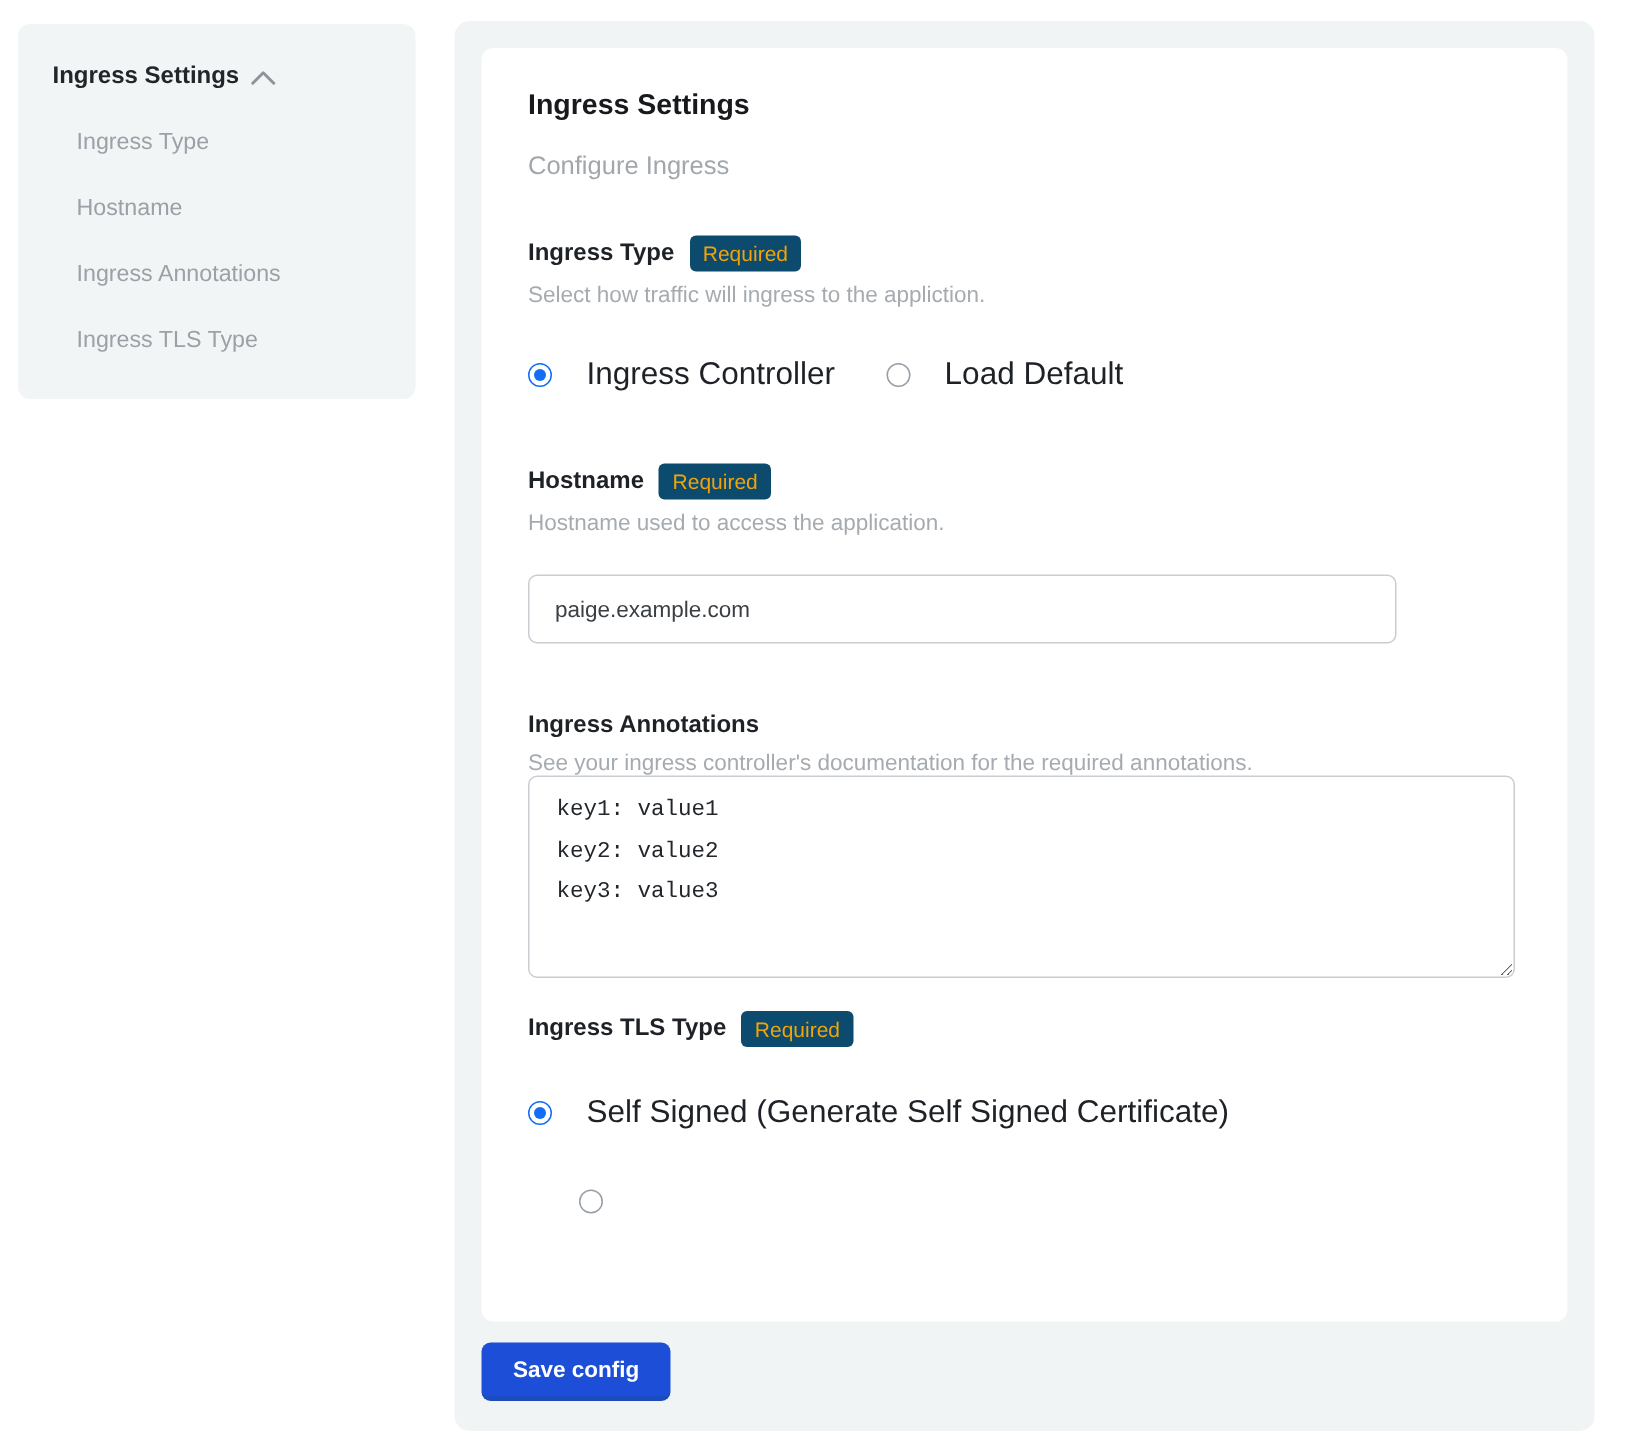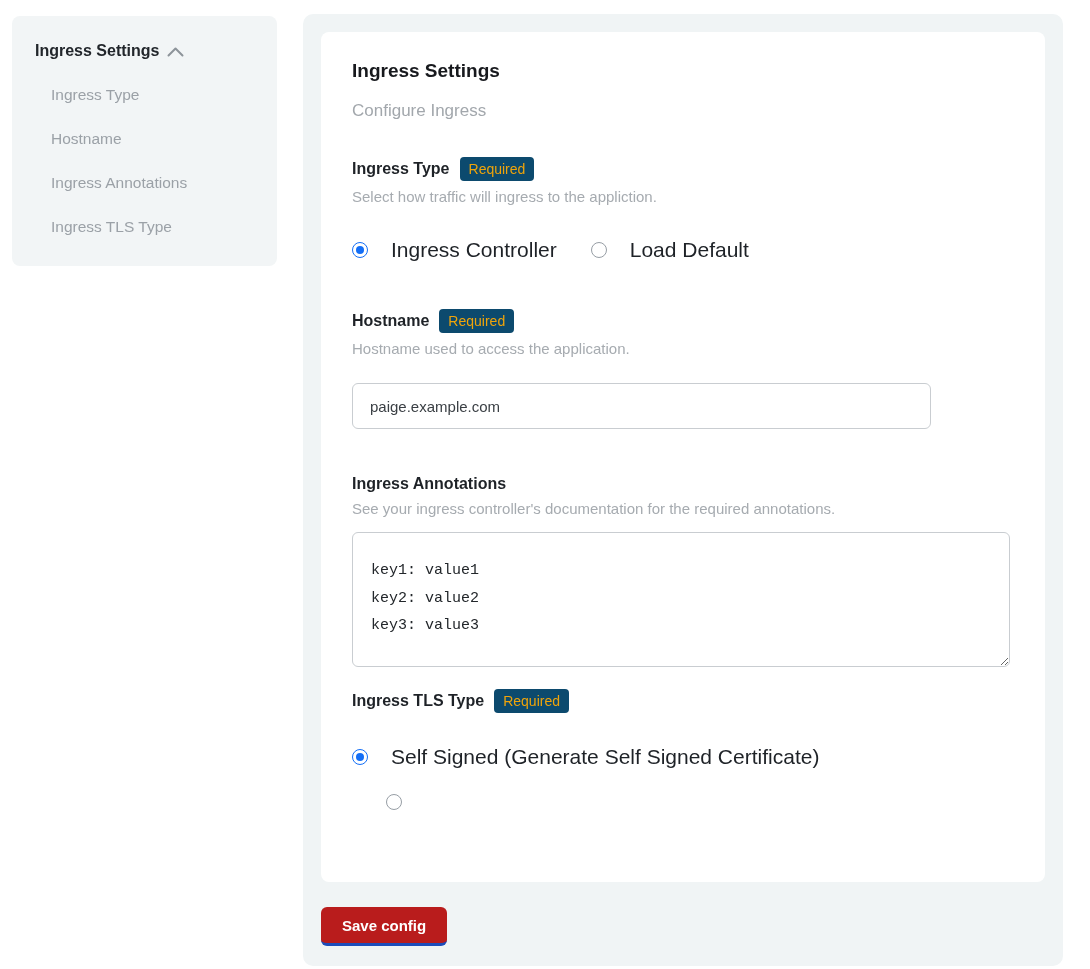--- a/index.html
+++ b/index.html
@@ -141,43 +141,42 @@
     font-size: 14.5px;
     color: #9aa0a6;
   }
   .default-note b {
     color: #26344f;
     font-weight: 700;
   }
 
   .group-annotations { margin-top: 46px; }
   .annotations-textarea {
-    margin-top: 15px;
     width: 658px;
     height: 135px;
     border: 1px solid #c9cdd1;
     border-radius: 6px;
-    padding: 24px 18px;
+    padding: 8px 18px;
     font-family: "Liberation Mono", "DejaVu Sans Mono", monospace;
     font-size: 15px;
     line-height: 27.5px;
     color: #23272b;
     background: #ffffff;
     resize: vertical;
     outline: none;
     display: block;
   }
 
   .group-tls { margin-top: 22px; }
-  .tls-radios { margin-top: 32px; display: flex; flex-direction: column; gap: 25px; }
+  .tls-radios { margin-top: 32px; display: flex; flex-direction: column; gap: 39px; }
 
   .save-button {
-    margin: 25px 0 0 0;
+    margin: 14px 0 0 0;
     display: inline-block;
-    background: #b91c1c;
+    background: #1d4ed8;
     border: none;
     border-bottom: 3px solid #1c4cba;
     border-radius: 6px;
     color: #ffffff;
     font-family: "Liberation Sans", "DejaVu Sans", sans-serif;
     font-size: 15px;
     font-weight: 700;
     padding: 10px 21px 9px 21px;
     cursor: pointer;
   }

